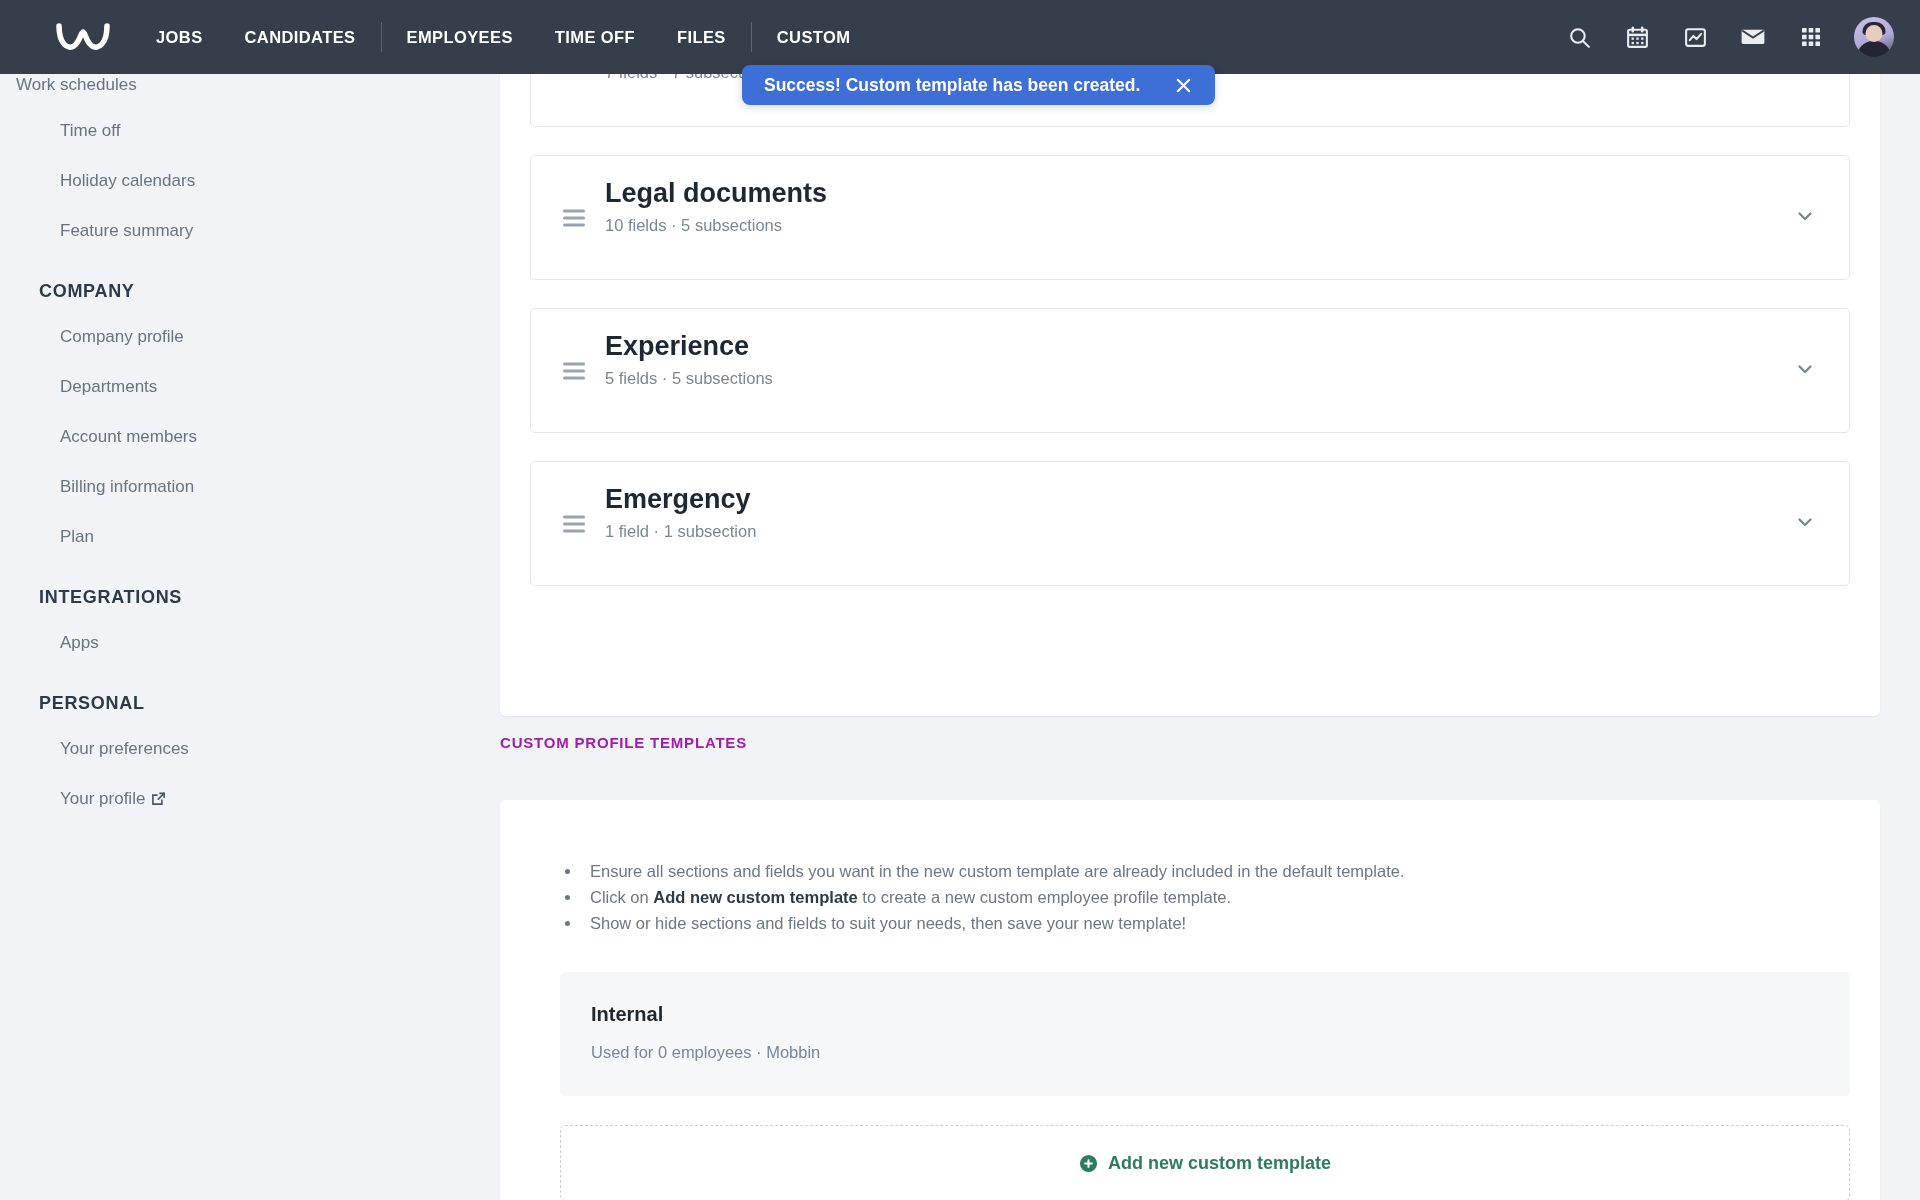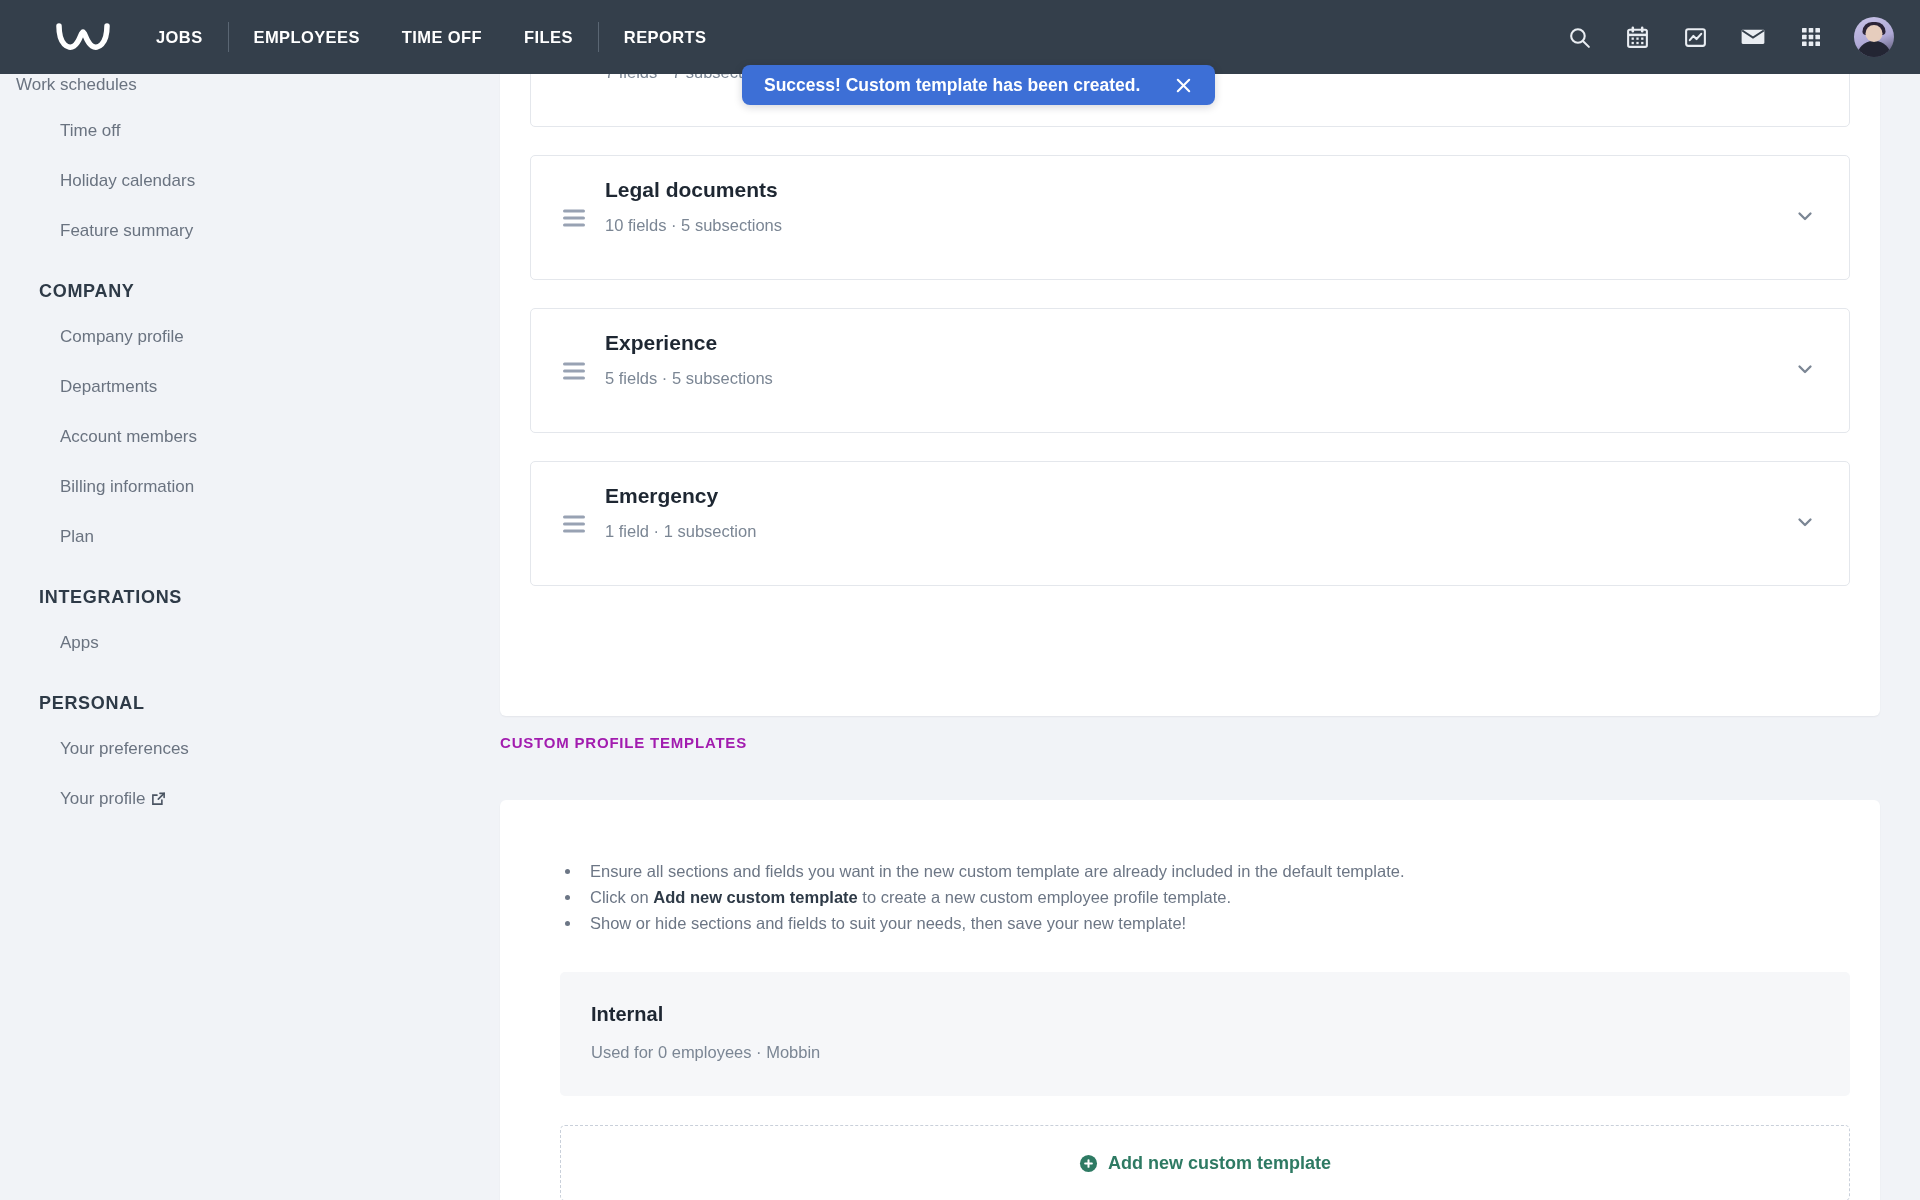--- a/index.html
+++ b/index.html
@@ -172,21 +172,21 @@
     display: block;
     height: 3px;
     background: #98A2B3;
     border-radius: 2px;
     margin: 4px 0;
   }
   .sec-title {
     position: absolute;
     left: 74px;
     top: 22px;
-    font-size: 21px;
+    font-size: 27px;
     font-weight: bold;
     color: #1E2732;
   }
   .sec-meta {
     position: absolute;
     left: 74px;
     top: 60px;
     font-size: 16.5px;
     color: #7B8694;
   }
@@ -294,26 +294,27 @@
 
 <div class="topnav">
   <div class="logo-wrap">
     <svg width="56" height="34" viewBox="0 0 56 34">
       <path d="M4 6 C4 24, 13 30, 19 26 C25 22, 26 12, 28 12 C30 12, 31 22, 37 26 C43 30, 52 24, 52 6" fill="none" stroke="#FFFFFF" stroke-width="5.5" stroke-linecap="round"></path>
     </svg>
   </div>
 
   <div class="nav-links">
     <div class="nav-link">JOBS</div>
+    <div class="nav-link">CANDIDATES</div>
     <div class="nav-div"></div>
     <div class="nav-link">EMPLOYEES</div>
     <div class="nav-link">TIME OFF</div>
     <div class="nav-link">FILES</div>
     <div class="nav-div"></div>
-    <div class="nav-link">REPORTS</div>
+    <div class="nav-link">CUSTOM</div>
   </div>
 
   <div class="nav-right">
     <div class="nav-icon">
       <svg width="25" height="25" viewBox="0 0 24 24" fill="none" stroke="#E9EDF2" stroke-width="2" stroke-linecap="round">
         <circle cx="10.5" cy="10.5" r="6.5"></circle>
           <line x1="15.5" y1="15.5" x2="21" y2="21"></line>
       </svg>
     </div>
     <div class="nav-icon">

